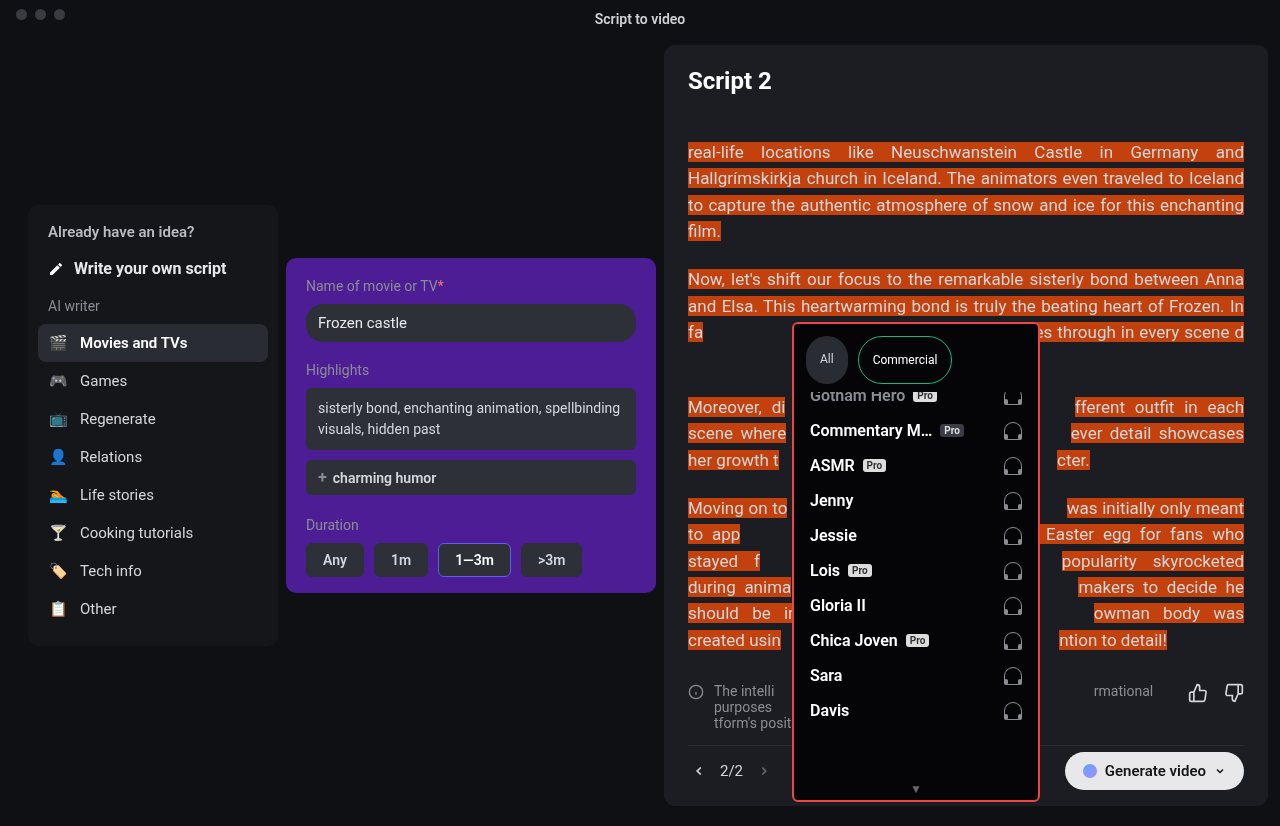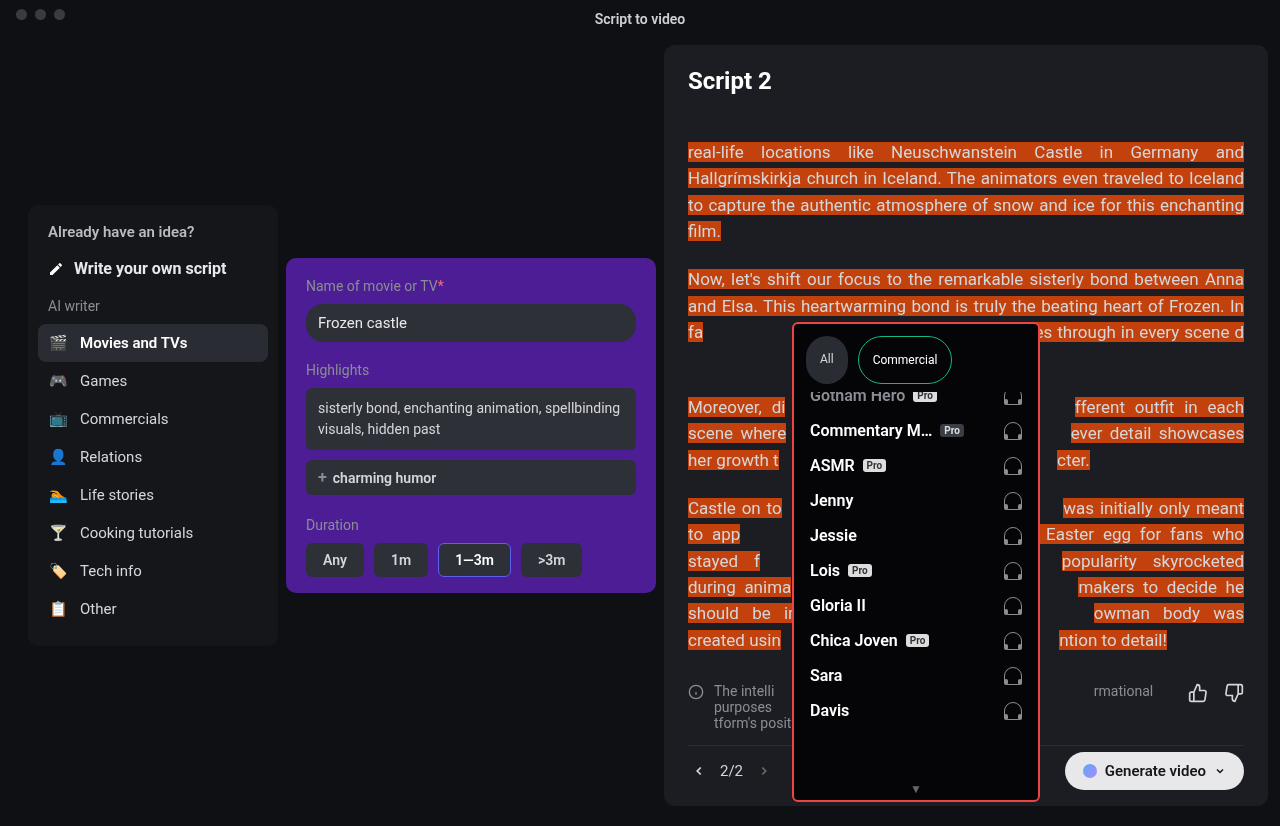--- a/index.html
+++ b/index.html
@@ -107,21 +107,21 @@
       <div class="nav-item active">
         <span class="nav-icon">🎬</span>
         <span>Movies and TVs</span>
       </div>
       <div class="nav-item">
         <span class="nav-icon" style="color:#a78bfa">🎮</span>
         <span>Games</span>
       </div>
       <div class="nav-item">
         <span class="nav-icon" style="color:#60a5fa">📺</span>
-        <span>Commercials</span>
+        <span>Regenerate</span>
       </div>
       <div class="nav-item">
         <span class="nav-icon" style="color:#60a5fa">👤</span>
         <span>Relations</span>
       </div>
       <div class="nav-item">
         <span class="nav-icon" style="color:#22d3ee">🏊</span>
         <span>Life stories</span>
       </div>
       <div class="nav-item">
@@ -176,21 +176,21 @@
         <p>
           <span class="hl">Moreover, di</span>
           <span style="visibility:hidden">xxxxxxxxxxxxxxxxxxxxxxxxxxxxxxxx</span>
           <span class="hl">fferent outfit in each scene where</span>
           <span style="visibility:hidden">xxxxxxxxxxxxxxxxxxxxxxxxxxxxxxxx</span>
           <span class="hl">ever detail showcases her growth t</span>
           <span style="visibility:hidden">xxxxxxxxxxxxxxxxxxxxxxxxxxxxxxxx</span>
           <span class="hl">cter.</span>
         </p>
         <p>
-          <span class="hl">Castle on to</span>
+          <span class="hl">Moving on to</span>
           <span style="visibility:hidden">xxxxxxxxxxxxxxxxxxxxxxxxxxxxxxxx</span>
           <span class="hl">was initially only meant to app</span>
           <span style="visibility:hidden">xxxxxxxxxxxxxxxxxxxxxxxxxxxxxxxx</span>
           <span class="hl">n Easter egg for fans who stayed f</span>
           <span style="visibility:hidden">xxxxxxxxxxxxxxxxxxxxxxxxxxxxxxxx</span>
           <span class="hl">popularity skyrocketed during anima</span>
           <span style="visibility:hidden">xxxxxxxxxxxxxxxxxxxxxxxxxxxxxxxx</span>
           <span class="hl">makers to decide he should be in</span>
           <span style="visibility:hidden">xxxxxxxxxxxxxxxxxxxxxxxxxxxxxxxx</span>
           <span class="hl">owman body was created usin</span>

